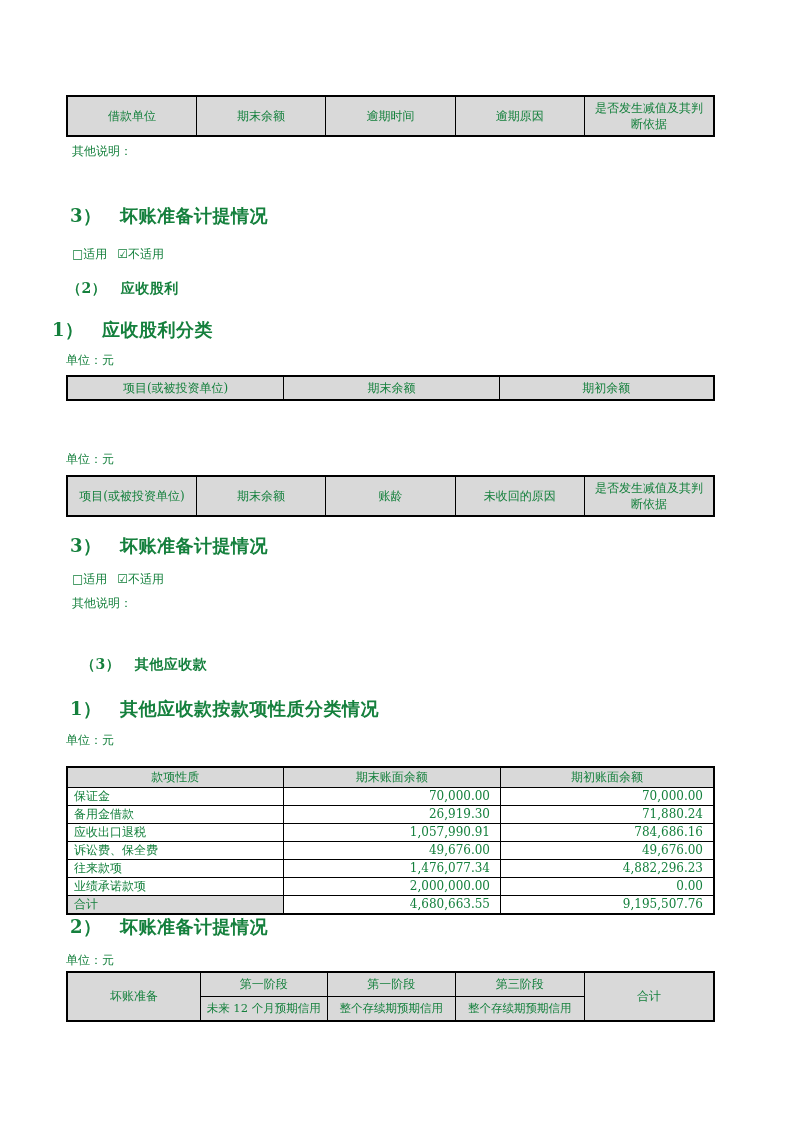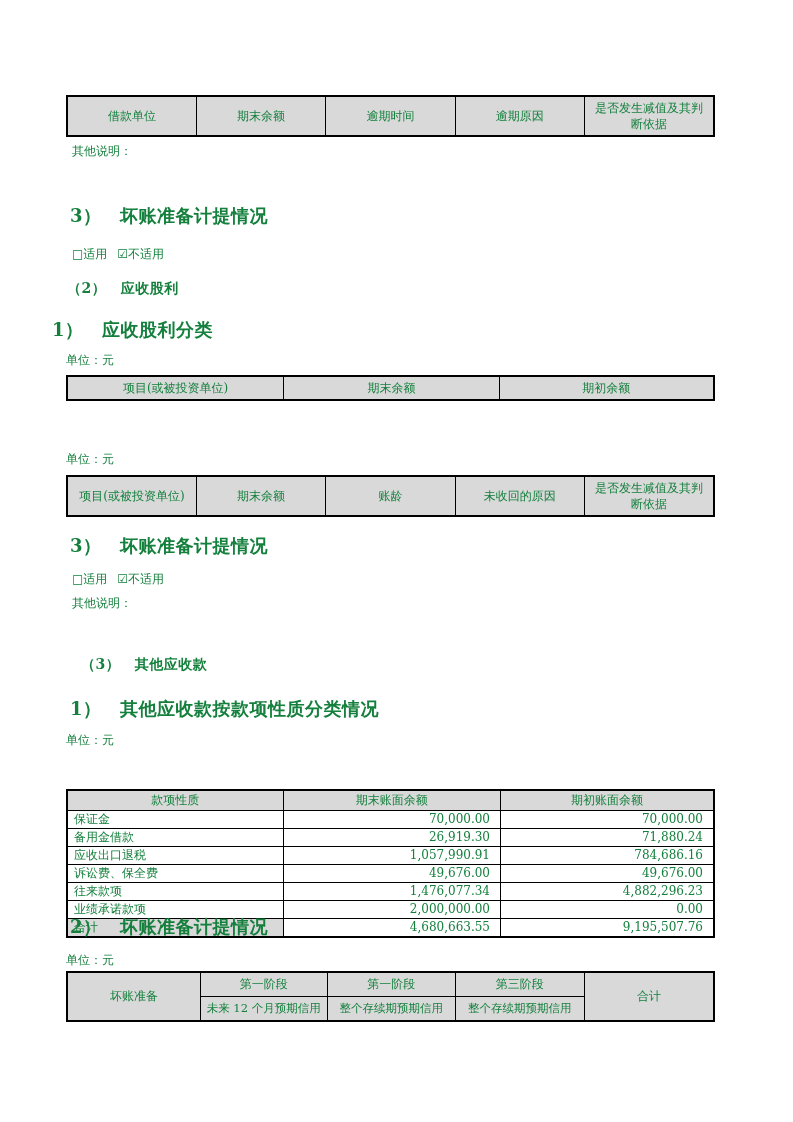--- a/index.html
+++ b/index.html
@@ -125,21 +125,21 @@
   </div>
 
   <div class="abs note-label" style="top:595px; left:72px;">其他说明：</div>
 
   <div class="abs heading" style="top:656px; left:81px; font-size:14px;">（3）　其他应收款</div>
 
   <div class="abs heading" style="top:697px; left:70px;">1）　其他应收款按款项性质分类情况</div>
 
   <div class="abs unit-label content-left" style="top:732px;">单位：元</div>
 
-  <table class="doc nature abs content-left" style="top:789px;">
+  <table class="doc nature abs content-left" style="top:766px;">
     <colgroup>
         <col style="width:33.4%">
         <col style="width:33.6%">
         <col style="width:33%">
       </colgroup>
     <tbody>
         <tr>
       <td class="hdr hcell">款项性质</td>
       <td class="hdr hcell">期末账面余额</td>
       <td class="hdr hcell">期初账面余额</td>

